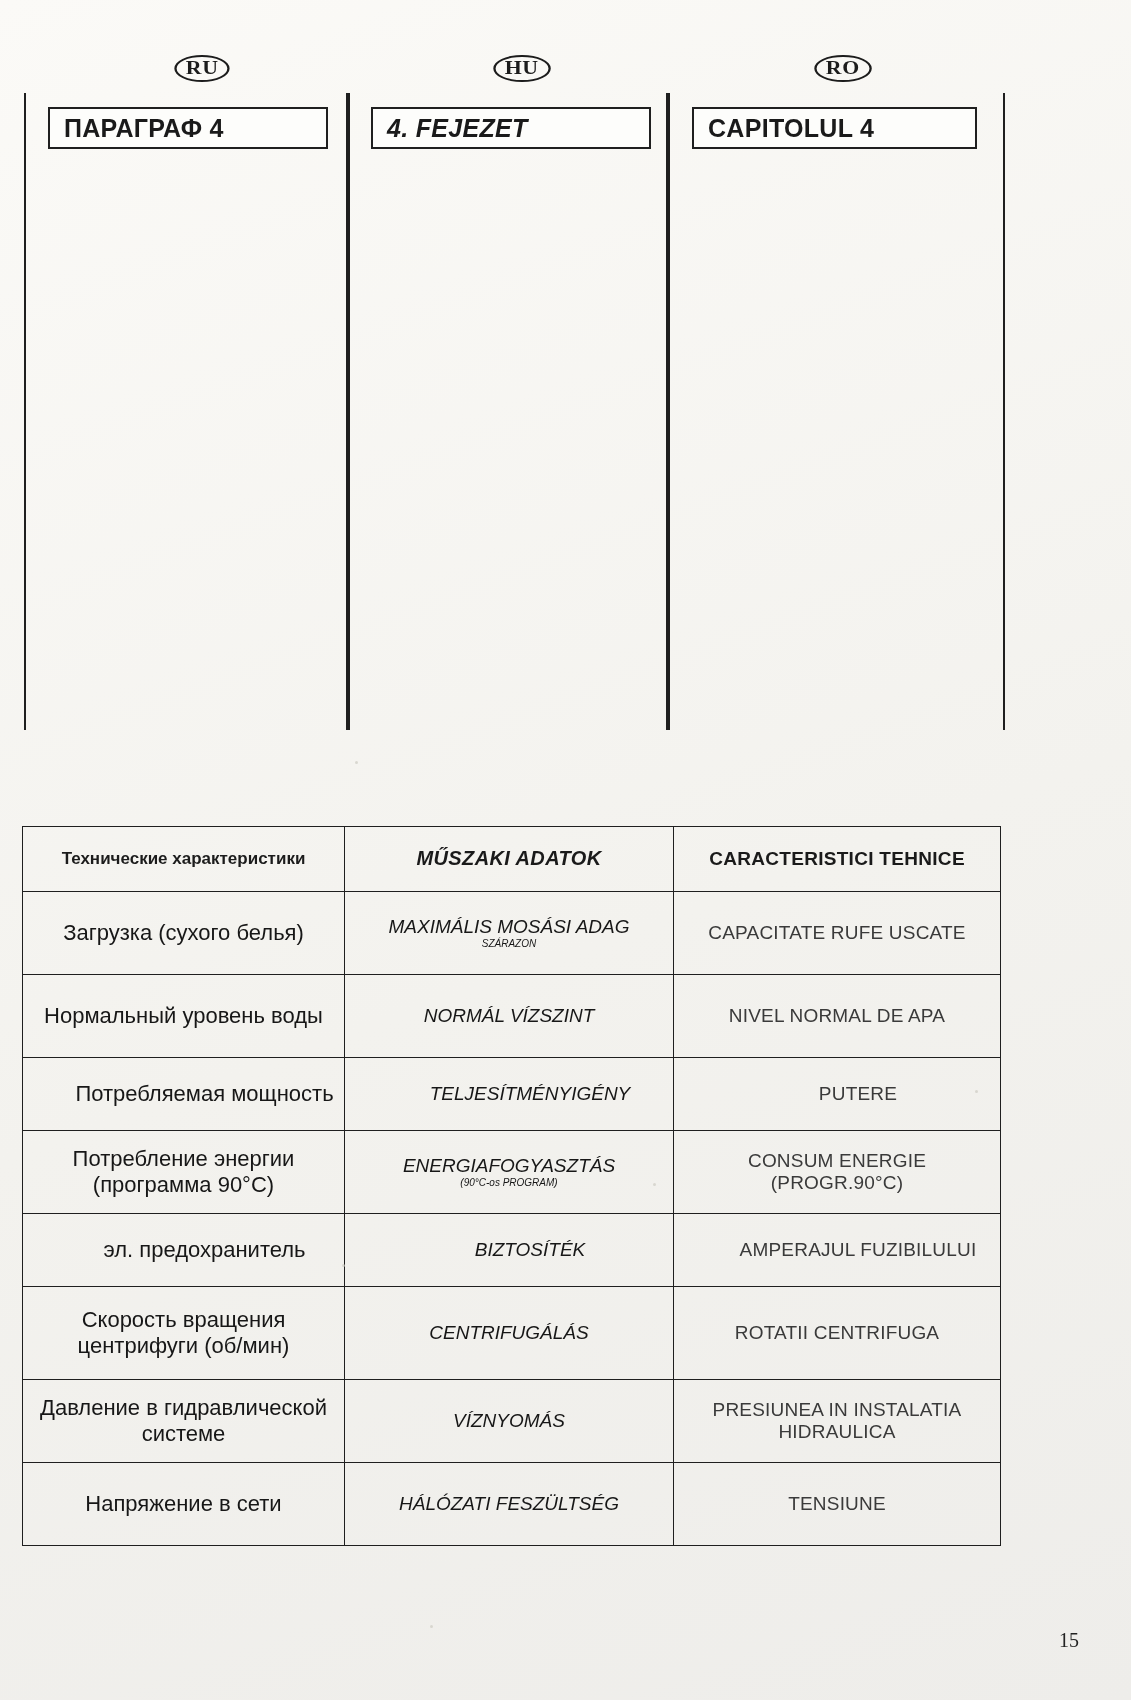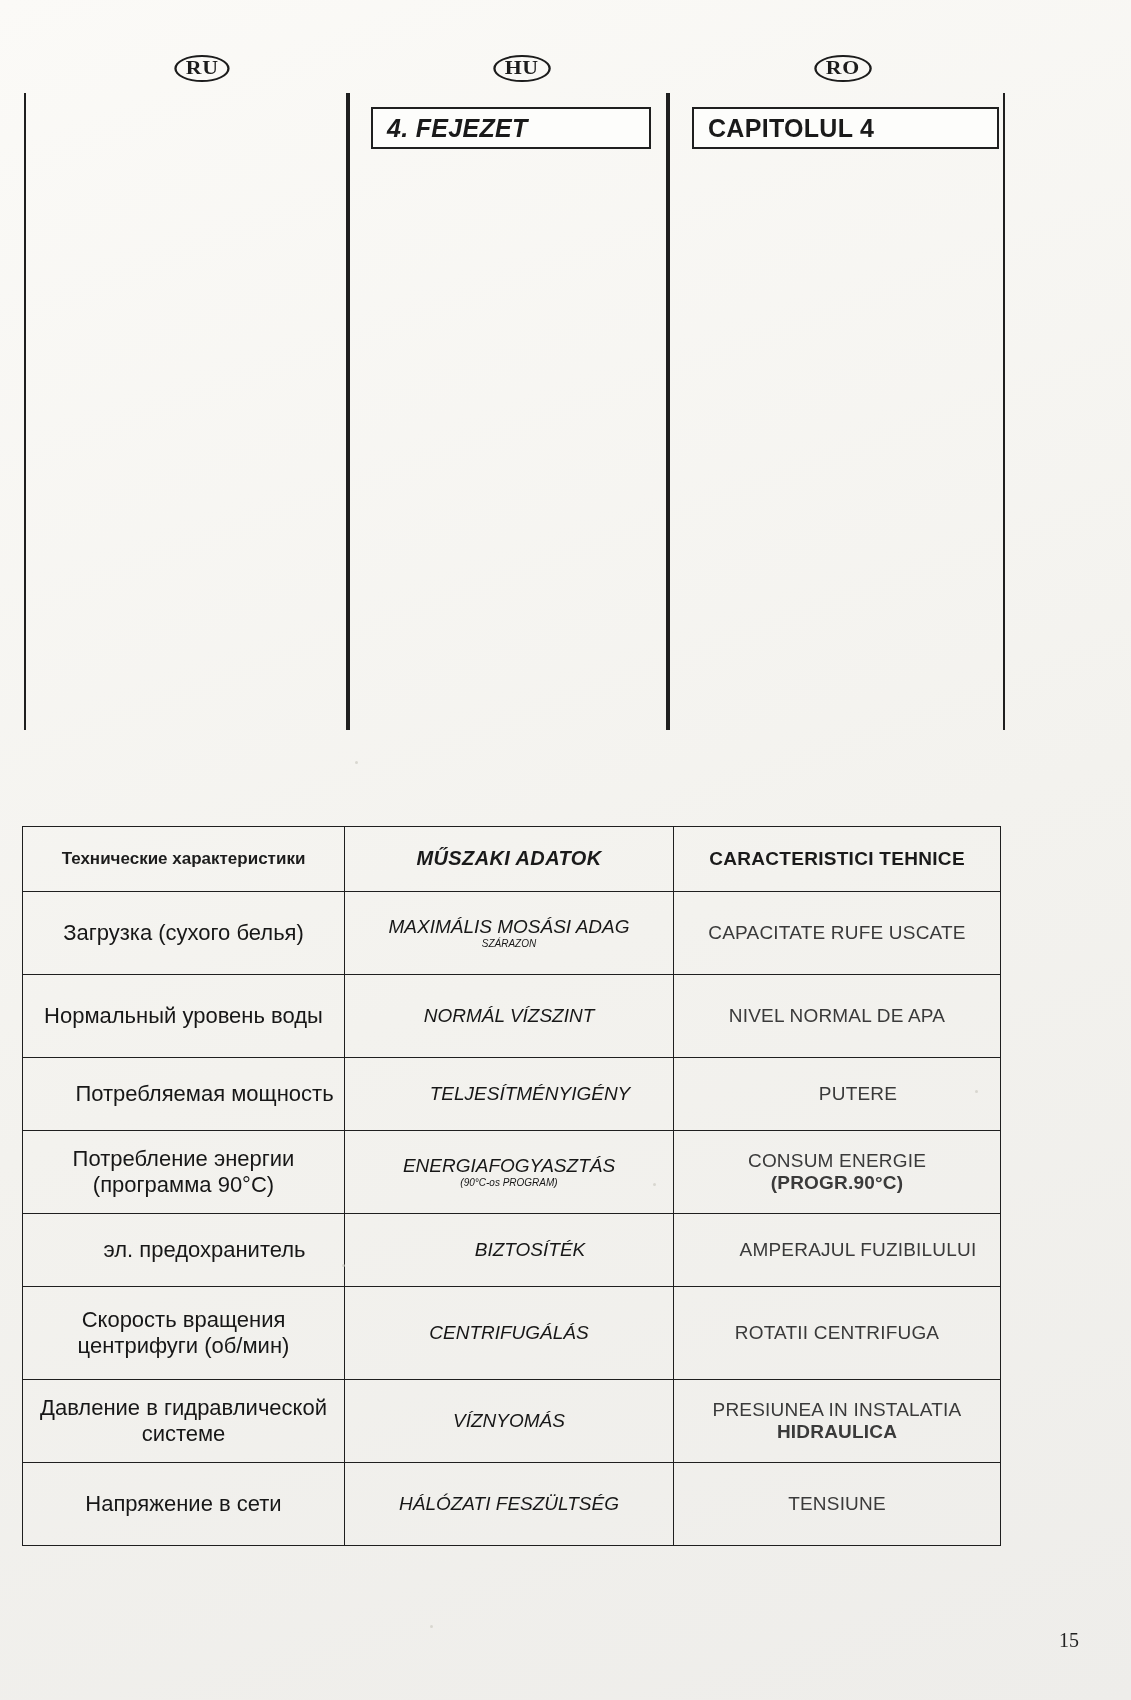--- a/index.html
+++ b/index.html
@@ -71,21 +71,21 @@
     box-sizing: border-box;
   }
   .chapter-box span {
     font-size: 25px;
     font-weight: bold;
     letter-spacing: 0.3px;
     white-space: nowrap;
   }
   .cb-1 { left: 48px;  width: 280px; }
   .cb-2 { left: 371px; width: 280px; }
-  .cb-3 { left: 692px; width: 307px; }
+  .cb-3 { left: 692px; width: 285px; }
   .cb-2 span { font-style: italic; }
 
   
   .spec-table {
     position: absolute;
     left: 22px;
     top: 826px;
     width: 978px;
     border-collapse: collapse;
     table-layout: fixed;
@@ -118,21 +118,21 @@
   .hdr .h-ro {
     font-size: 19px;
     font-weight: bold;
     letter-spacing: 0.3px;
   }
 
   .c-ru { font-size: 22px; color: #171717; }
   .c-hu { font-size: 19px; font-style: italic; color: #171717; }
   .c-ro { font-size: 19px; color: #3a3a3a; letter-spacing: 0.2px; }
   .c-hu .sub { font-size: 10px; }
-  .c-ro .sub { font-size: 19px; font-weight: bold; }
+  .c-ro .sub { font-size: 19px; }
 
   .r-tall td { height: 76px; }
   .r-std  td { height: 56px; padding-left: 48px; }
   .r-mid  td { height: 66px; }
 
   
   .page-number {
     position: absolute;
     right: 52px;
     bottom: 48px;
@@ -158,20 +158,23 @@
   <div class="lang-row">
     <div class="lang-badge lang-ru">RU</div>
     <div class="lang-badge lang-hu">HU</div>
     <div class="lang-badge lang-ro">RO</div>
   </div>
 
   <div class="col-frame col-1"></div>
   <div class="col-frame col-2"></div>
   <div class="col-frame col-3"></div>
 
+  <div class="chapter-box cb-1">
+    <span>ПАРАГРАФ 4</span>
+  </div>
   <div class="chapter-box cb-2">
     <span>4. FEJEZET</span>
   </div>
   <div class="chapter-box cb-3">
     <span>CAPITOLUL 4</span>
   </div>
 
   <table class="spec-table">
     <colgroup>
       <col class="c1">

